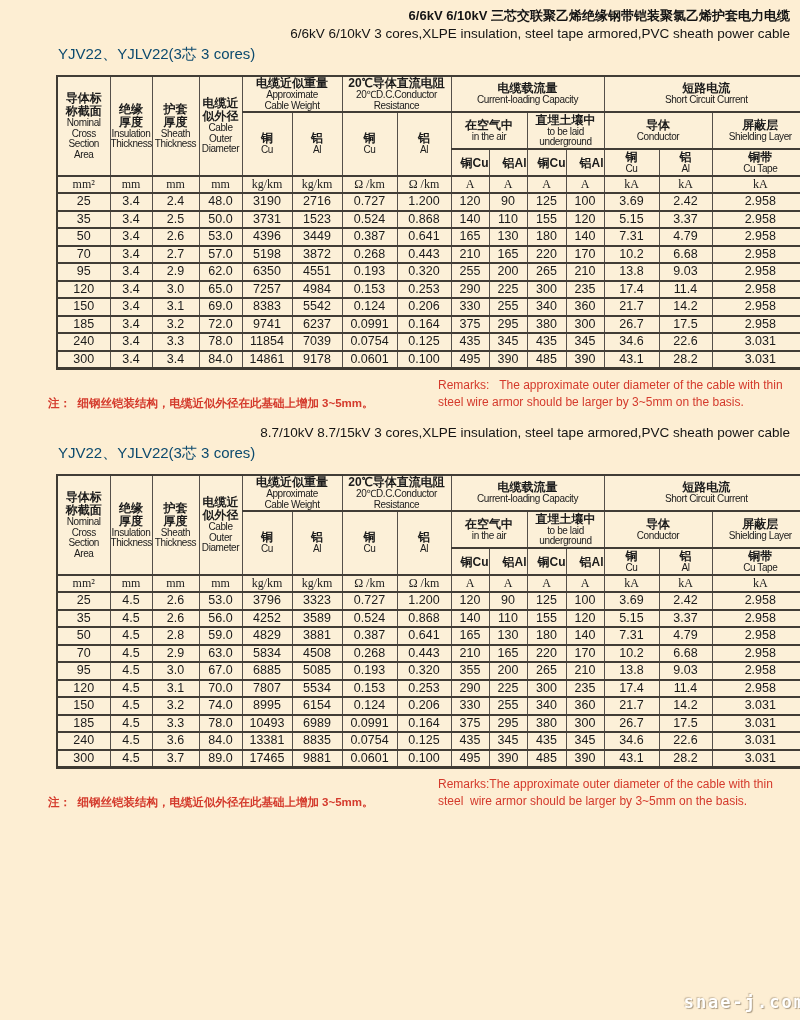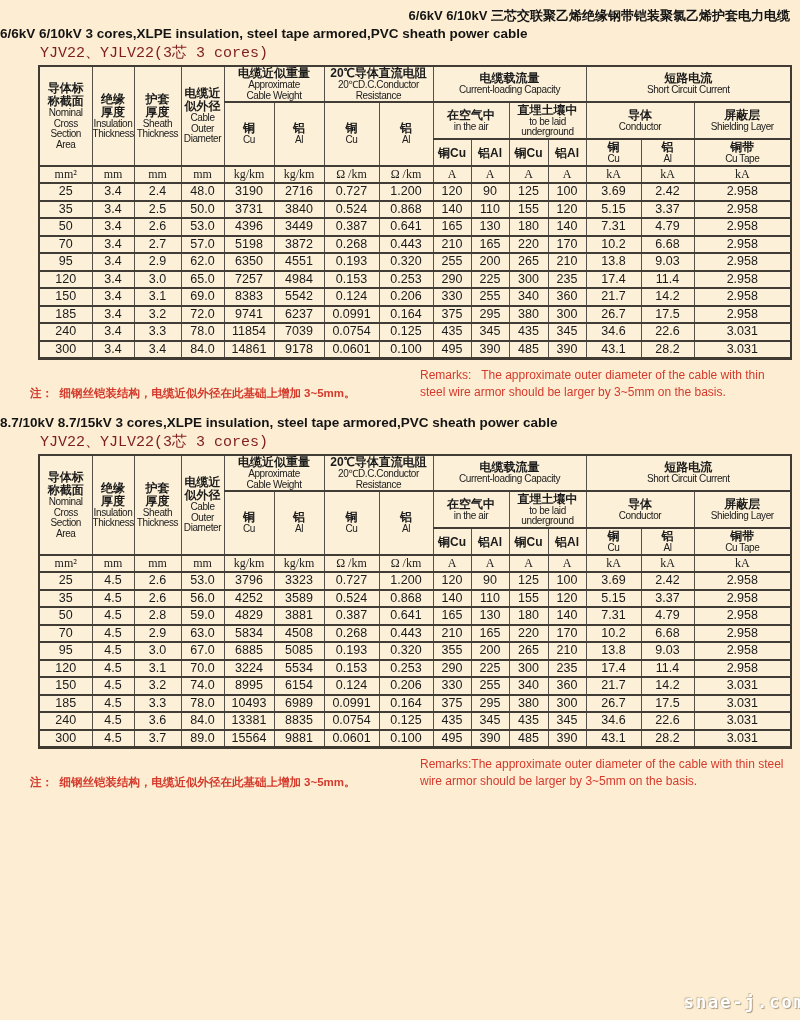--- a/index.html
+++ b/index.html
@@ -4,52 +4,52 @@
 <style>
   html,body{margin:0;padding:0;}
   body{
     width:800px;height:1020px;
     background:#fdeed3;
     font-family:"Liberation Sans",sans-serif;
     color:#1b1b1b;
     position:relative;
     overflow:hidden;
   }
-  .page{padding-top:8px;}
+  .page{padding-top:8px;padding-left:18px;}
 
   .title-cn{
     text-align:right;font-weight:bold;font-size:13px;line-height:16px;
     padding-right:10px;color:#141414;
   }
   .title-en{
-    font-weight:bold;font-size:13.5px;line-height:16px;
+    text-align:right;font-weight:normal;font-size:13.5px;line-height:16px;
     padding-right:10px;margin-top:2px;color:#141414;
   }
   .model{
-    font-size:15px;line-height:18px;margin:3px 0 2px 40px;color:#7f1d1d;font-family:Liberation Mono, monospace;
+    font-size:15px;line-height:18px;margin:3px 0 12px 40px;color:#0c4a6e;
   }
 
   table.spec{
     table-layout:fixed;border-collapse:collapse;
     width:752px;margin-left:38px;
     background:#fcf0d8;
     border:2px solid #3f3b33;border-bottom-width:3px;
   }
   table.spec th,table.spec td{
     border-left:1px solid #55504a;border-right:1px solid #55504a;
     border-top:2px solid #413d36;border-bottom:2px solid #413d36;
     padding:0;text-align:center;vertical-align:middle;
     overflow:hidden;font-weight:normal;color:#1b1b1b;
   }
   .cn{display:block;font-size:12px;font-weight:bold;line-height:13px;white-space:pre-line;}
   .en{display:block;font-size:10px;font-weight:normal;line-height:10.5px;letter-spacing:-0.4px;white-space:pre-line;}
   tr.row-a th{height:32px;}
   tr.row-b th{height:35px;}
   tr.row-c th{height:25px;}
-  th.inline .cn{font-size:12px;line-height:14px;}
+  th.inline .cn{font-size:12px;line-height:14px;text-align:right;}
   tr.unit-row td{height:15px;font-size:12px;line-height:15px;font-family:Liberation Serif, serif;}
   tbody.data td{height:15.5px;font-size:12.5px;line-height:15px;}
 
   .remarks{
     display:flex;align-items:flex-end;margin-top:7px;
   }
   .note-cn{
     flex:0 0 390px;margin-left:30px;
     font-size:11.5px;line-height:15px;font-weight:bold;
     white-space:pre-wrap;
@@ -240,21 +240,21 @@
             <td>3.69</td>
             <td>2.42</td>
             <td>2.958</td>
           </tr>
           <tr>
             <td>35</td>
             <td>3.4</td>
             <td>2.5</td>
             <td>50.0</td>
             <td>3731</td>
-            <td>3840</td>
+            <td>1523</td>
             <td>0.524</td>
             <td>0.868</td>
             <td>140</td>
             <td>110</td>
             <td>155</td>
             <td>120</td>
             <td>5.15</td>
             <td>3.37</td>
             <td>2.958</td>
           </tr>
@@ -636,21 +636,21 @@
             <td>210</td>
             <td>13.8</td>
             <td>9.03</td>
             <td>2.958</td>
           </tr>
           <tr>
             <td>120</td>
             <td>4.5</td>
             <td>3.1</td>
             <td>70.0</td>
-            <td>3224</td>
+            <td>7807</td>
             <td>5534</td>
             <td>0.153</td>
             <td>0.253</td>
             <td>290</td>
             <td>225</td>
             <td>300</td>
             <td>235</td>
             <td>17.4</td>
             <td>11.4</td>
             <td>2.958</td>
@@ -704,21 +704,21 @@
             <td>345</td>
             <td>34.6</td>
             <td>22.6</td>
             <td>3.031</td>
           </tr>
           <tr>
             <td>300</td>
             <td>4.5</td>
             <td>3.7</td>
             <td>89.0</td>
-            <td>15564</td>
+            <td>17465</td>
             <td>9881</td>
             <td>0.0601</td>
             <td>0.100</td>
             <td>495</td>
             <td>390</td>
             <td>485</td>
             <td>390</td>
             <td>43.1</td>
             <td>28.2</td>
             <td>3.031</td>

